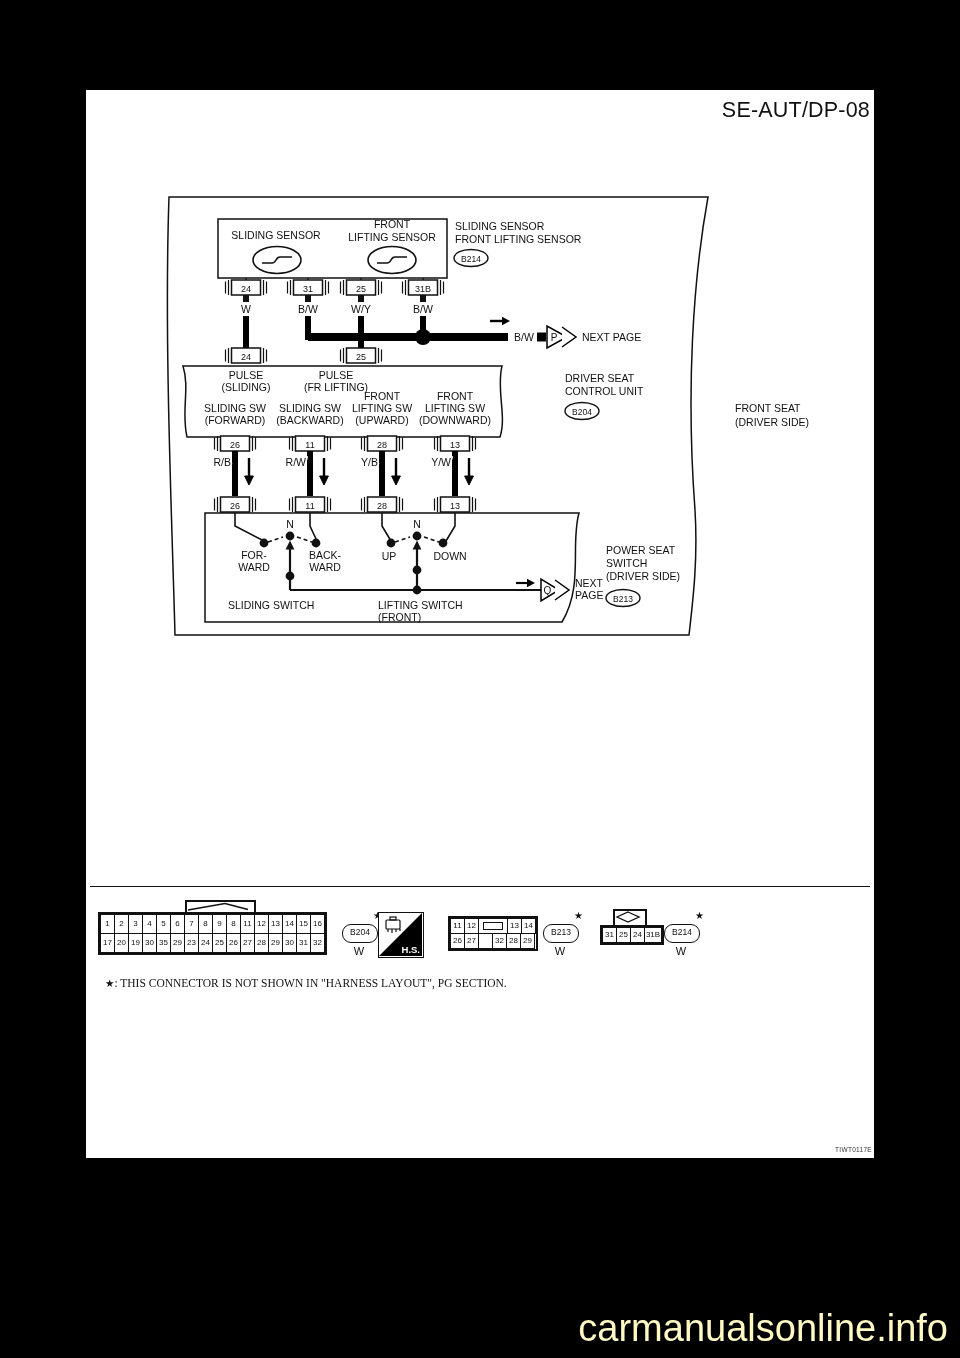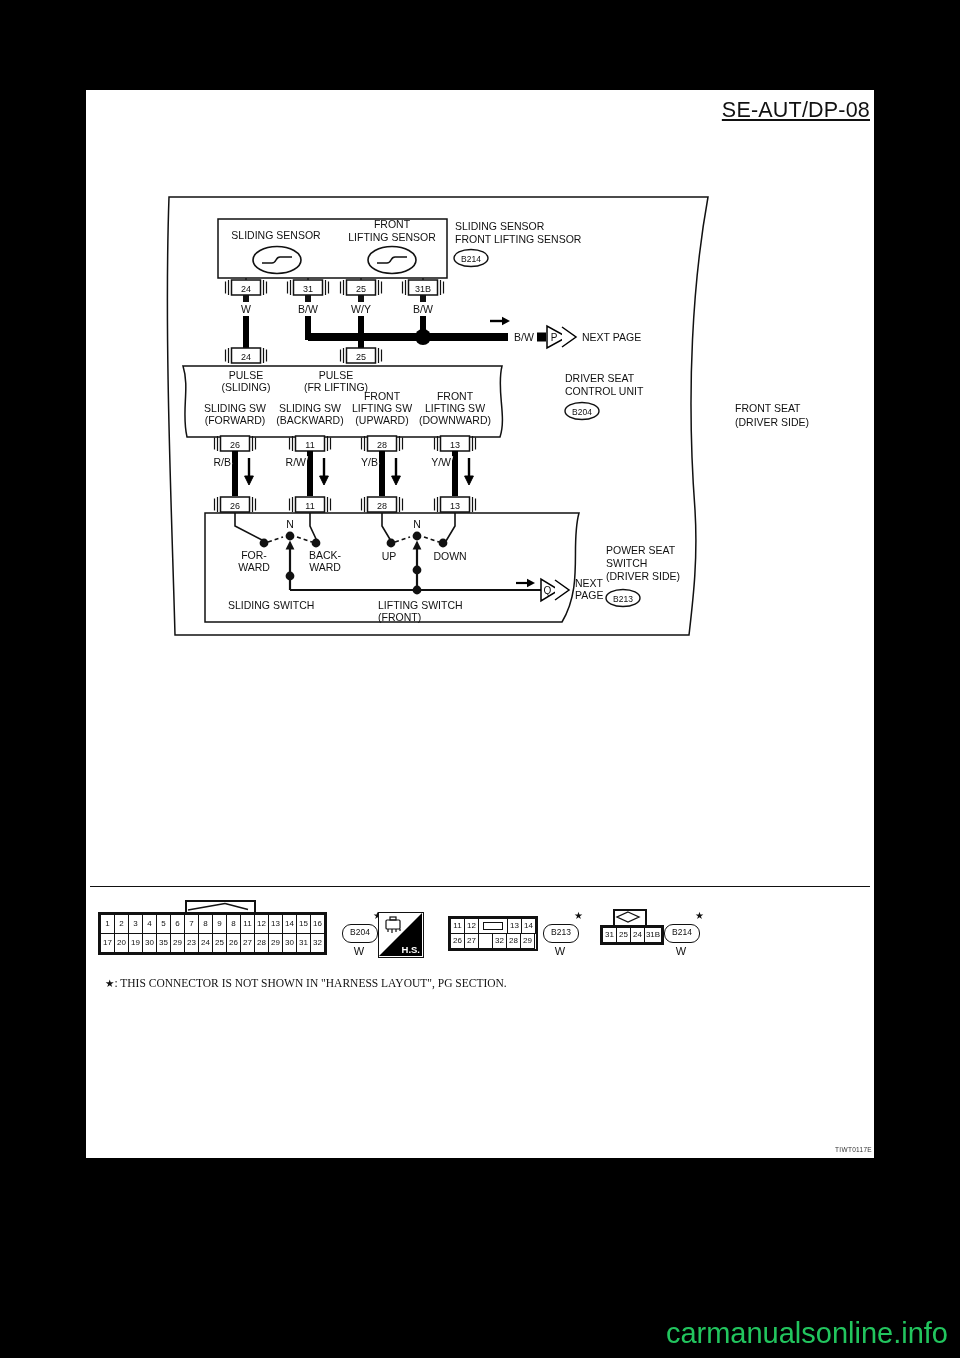--- a/index.html
+++ b/index.html
@@ -1,19 +1,19 @@
 <!DOCTYPE html>
 <html><head>
 <meta charset="utf-8">
 <style>
   html,body{margin:0;padding:0;}
   body{width:960px;height:1358px;background:#000;position:relative;overflow:hidden;
        font-family:"Liberation Sans",sans-serif;}
   .sheet{position:absolute;left:86px;top:90px;width:788px;height:1068px;background:#fff;}
-  .title{position:absolute;top:8px;right:4px;font-size:21.5px;color:#111;letter-spacing:.2px;text-decoration:underline;}
+  .title{position:absolute;top:8px;right:4px;font-size:21.5px;color:#111;letter-spacing:.2px;}
   svg{position:absolute;left:0;top:0;}
   svg text{font-family:"Liberation Sans",sans-serif;font-size:10.5px;fill:#111;stroke:none;}
   svg text.tc{text-anchor:middle;}
   svg text.pin{font-size:9px;text-anchor:middle;}
   svg text.oid{font-size:8.5px;text-anchor:middle;}
   svg text.halo{paint-order:stroke;stroke:#fff;stroke-width:3.5px;}
   .divider{position:absolute;left:4px;top:796px;width:780px;height:0;border-top:1.6px solid #111;}
   .cbody{position:absolute;background:#fff;border:2px solid #111;}
   .crow{display:flex;}
   .crow + .crow{margin-top:-1px;}
@@ -29,21 +29,21 @@
   .tag .oval{width:34px;height:17px;border:1.6px solid #111;border-radius:9px;background:#fff;
              font-size:8.5px;line-height:15px;text-align:center;color:#111;}
   .tag .star{position:absolute;top:-14px;right:-4px;font-size:10px;color:#111;}
   .tag .wcol{margin-top:2px;text-align:center;font-size:11px;color:#111;width:34px;}
   .hsbox{position:absolute;left:292px;top:822px;width:46px;height:46px;border:1.6px solid #111;
          background:#fff;box-sizing:border-box;text-decoration:underline;}
   .hstext{position:absolute;right:3px;bottom:2px;color:#fff;font-size:9.5px;font-weight:bold;}
   .footnote{position:absolute;left:19px;top:887px;font-size:11.5px;color:#111;font-family:Liberation Serif, serif;}
   .footnote .fstar{font-size:10.5px;}
   .dcode{position:absolute;right:2px;top:1056px;font-size:6.5px;color:#333;letter-spacing:.3px;}
-  .watermark{position:absolute;right:12px;bottom:8px;font-size:29px;color:#22c55e;}
+  .watermark{position:absolute;right:12px;bottom:8px;font-size:38px;color:#fef9c3;}
 </style>
 </head>
 <body>
 
 <div class="sheet">
 
   <div class="title">SE-AUT/DP-08</div>
 
   <svg width="788" height="690" viewBox="0 0 788 690">
     <defs>

